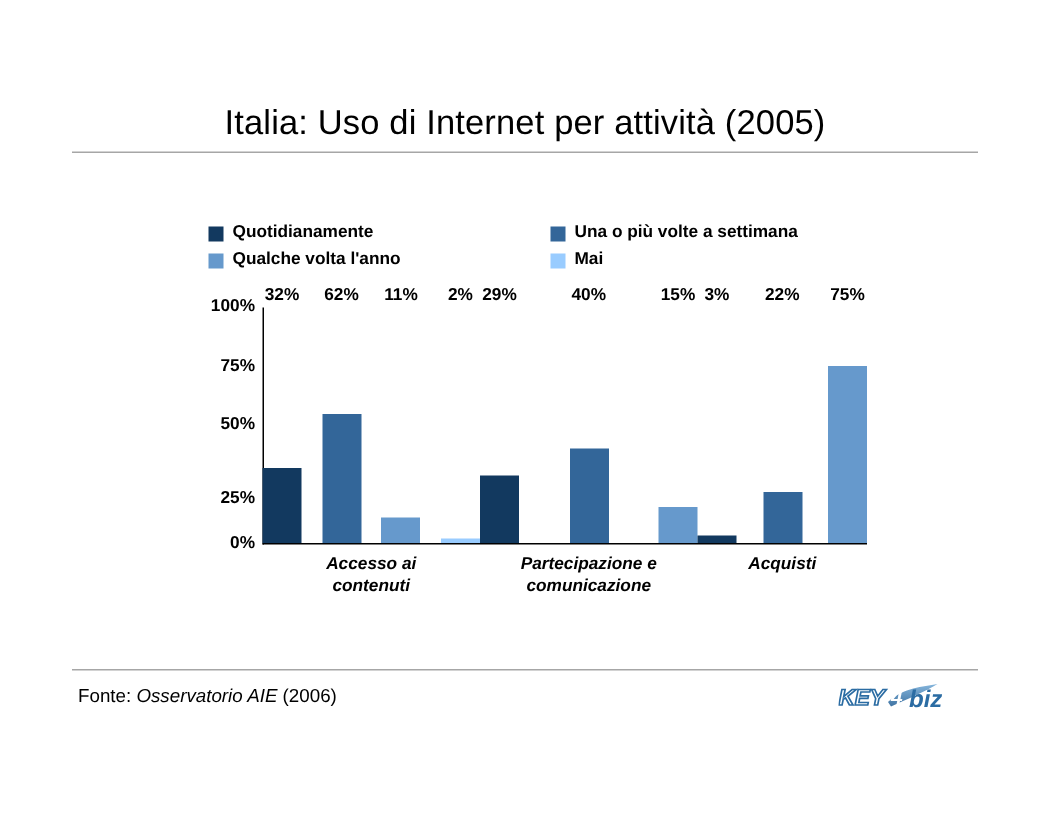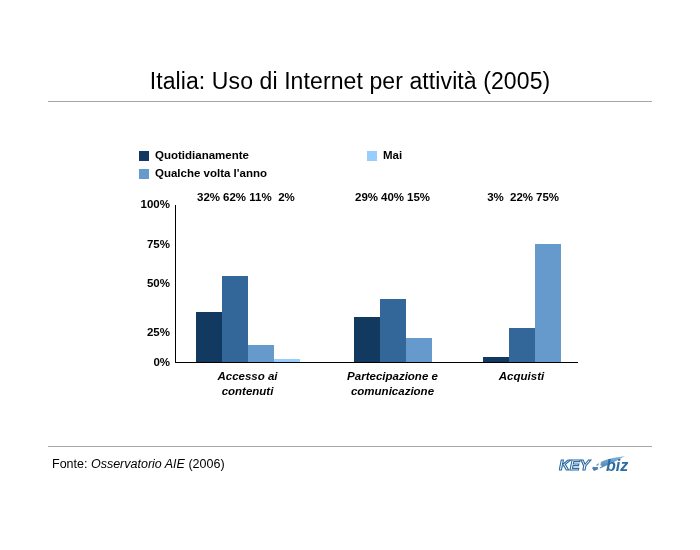--- a/index.html
+++ b/index.html
@@ -114,21 +114,21 @@
     top: 205px;
     width: 403px;
     height: 157px;
     display: flex;
   }
   .group {
     position: relative;
     height: 157px;
     display: flex;
     align-items: flex-end;
-    justify-content: center;
+    justify-content: space-between;
   }
   .bar-wrap {
     position: relative;
     height: 157px;
     display: flex;
     align-items: flex-end;
   }
   .bar {
     width: 26px;
     display: block;
@@ -191,26 +191,30 @@
   <div id="title">Italia: Uso di Internet per attività (2005)</div>
 
   <div class="rule" id="rule-top"></div>
 
   <div id="legend">
     <div class="legend-item">
       <span class="legend-swatch" style="background:#12395F"></span>
       <span>Quotidianamente</span>
     </div>
     <div class="legend-item">
-      <span class="legend-swatch" style="background:#99CCFF"></span>
-      <span>Mai</span>
+      <span class="legend-swatch" style="background:#336699"></span>
+      <span>Una o più volte a settimana</span>
     </div>
     <div class="legend-item">
       <span class="legend-swatch" style="background:#6699CC"></span>
       <span>Qualche volta l'anno</span>
+    </div>
+    <div class="legend-item">
+      <span class="legend-swatch" style="background:#99CCFF"></span>
+      <span>Mai</span>
     </div>
   </div>
 
   <div id="y-labels">
     <div class="ytick" style="top:-6px">100%</div>
     <div class="ytick" style="top:33.5px">75%</div>
     <div class="ytick" style="top:73px">50%</div>
     <div class="ytick" style="top:122px">25%</div>
     <div class="ytick" style="top:152px">0%</div>
   </div>

